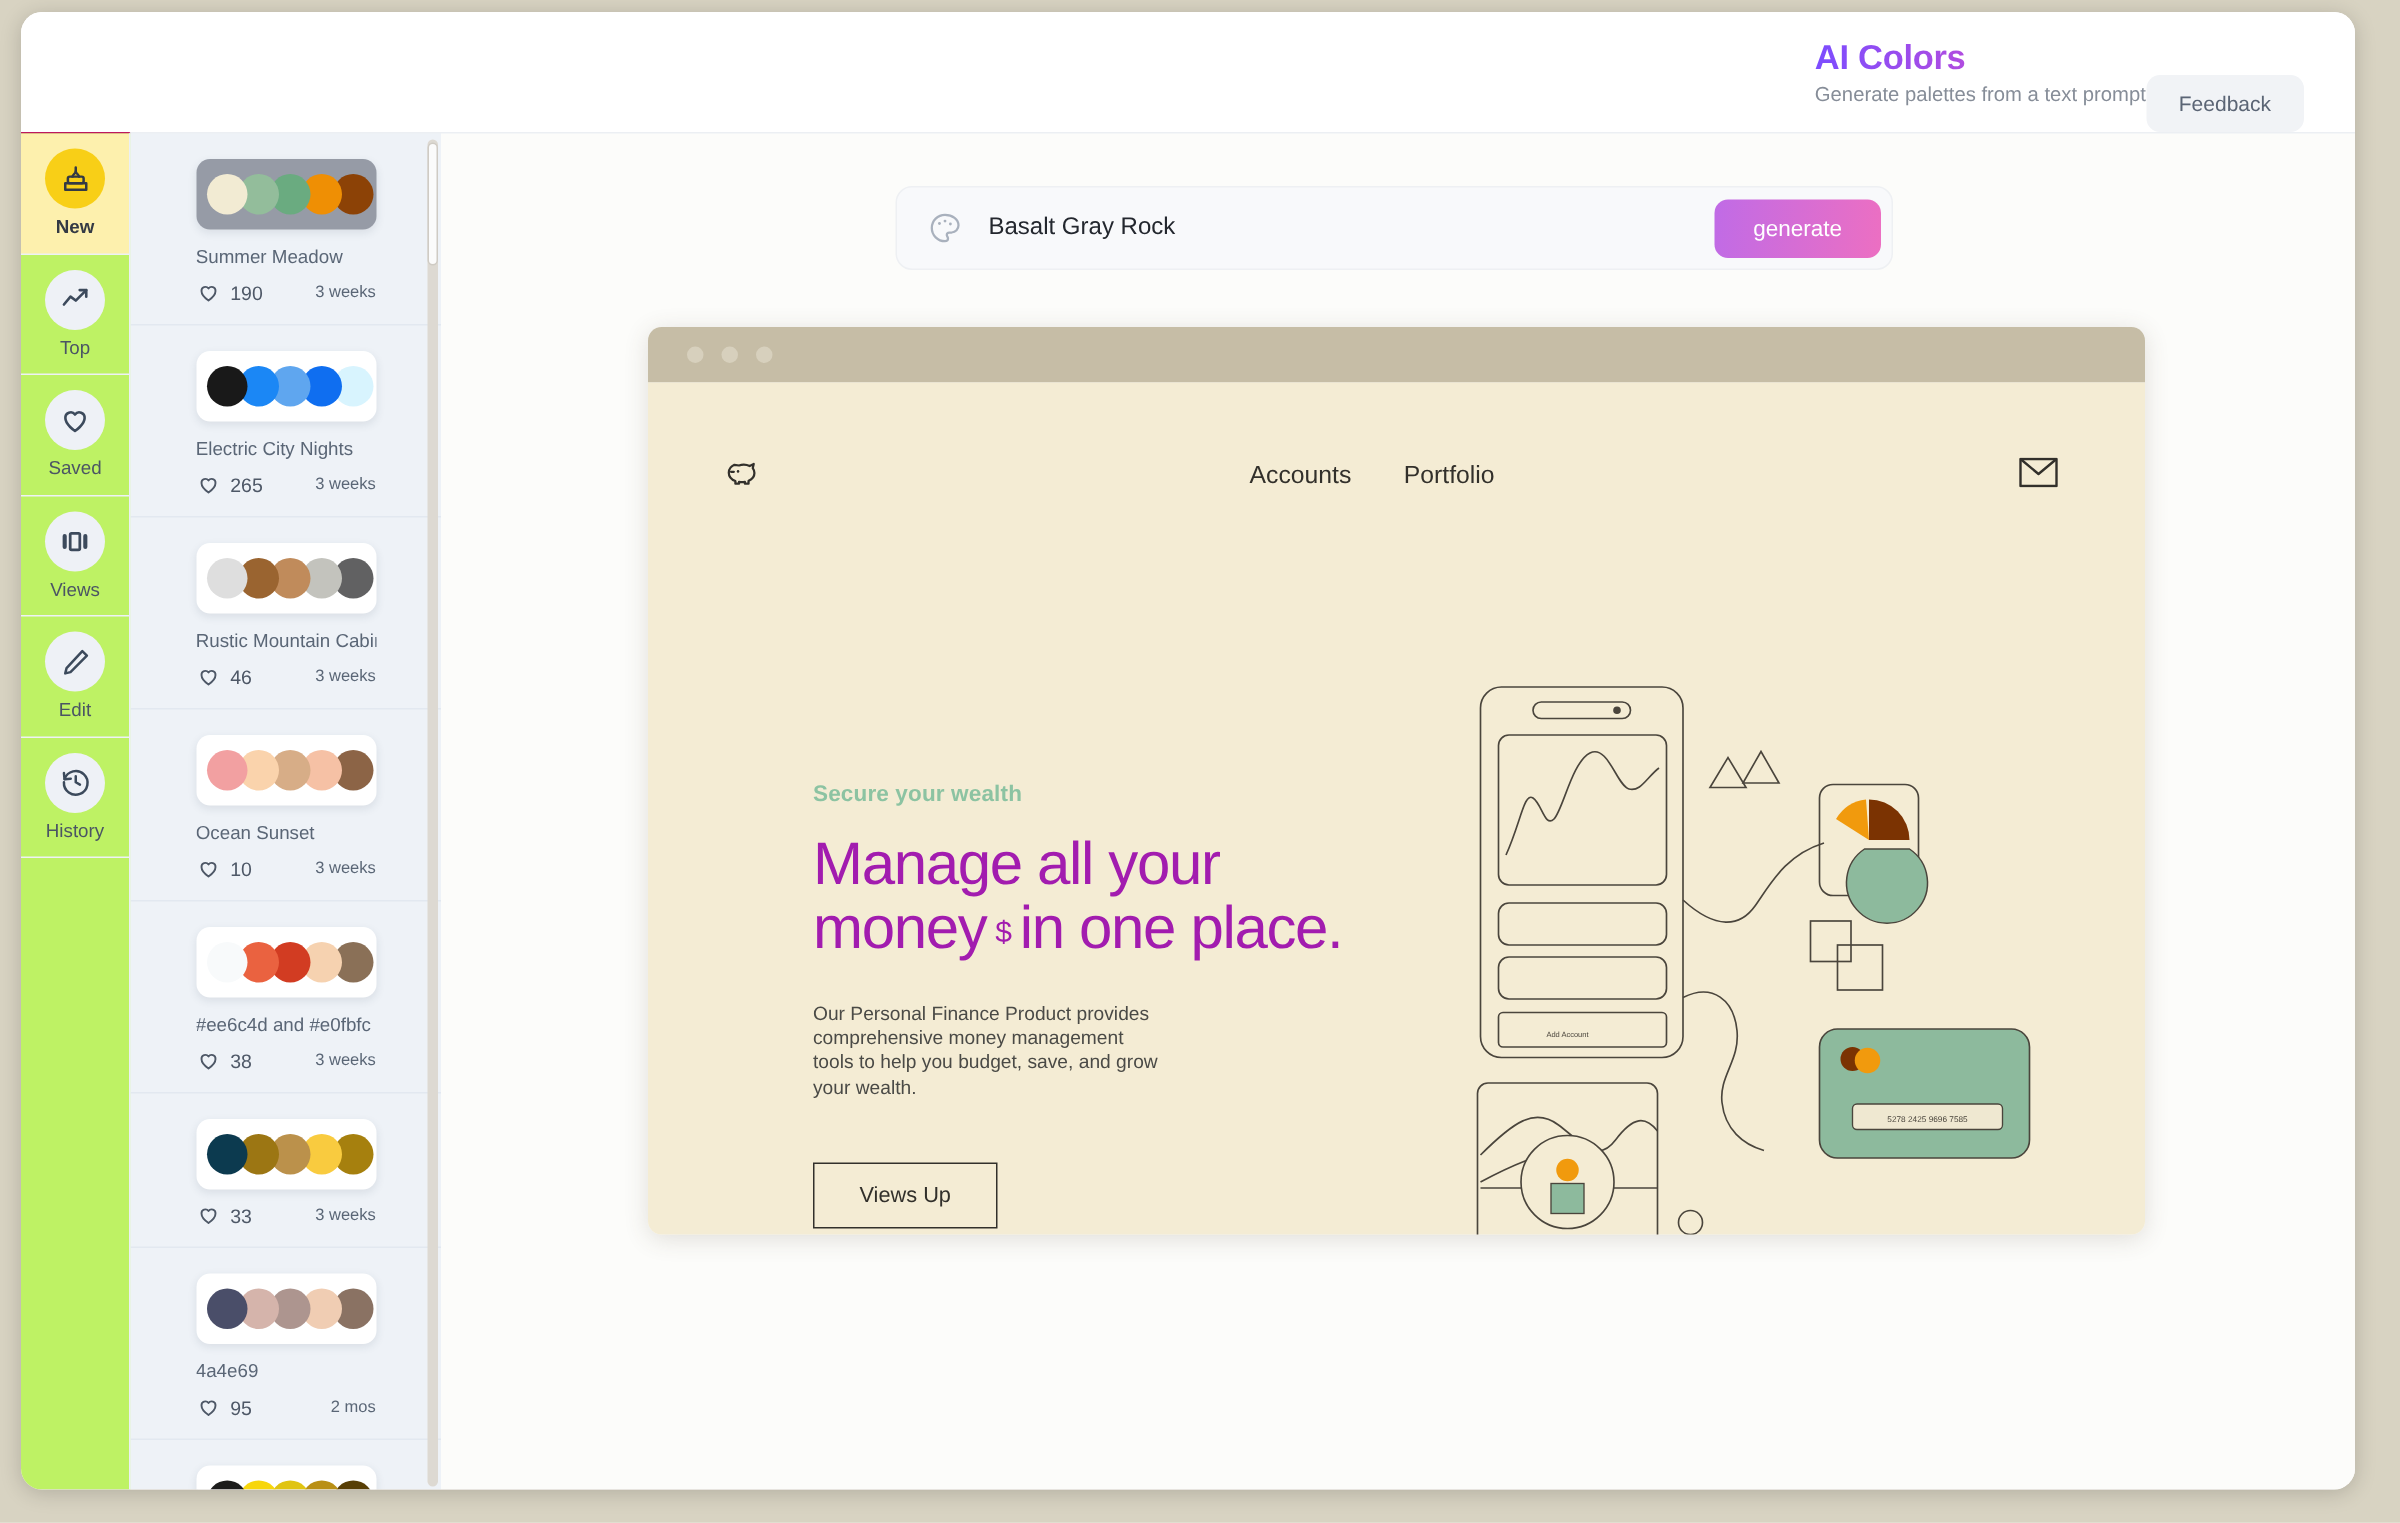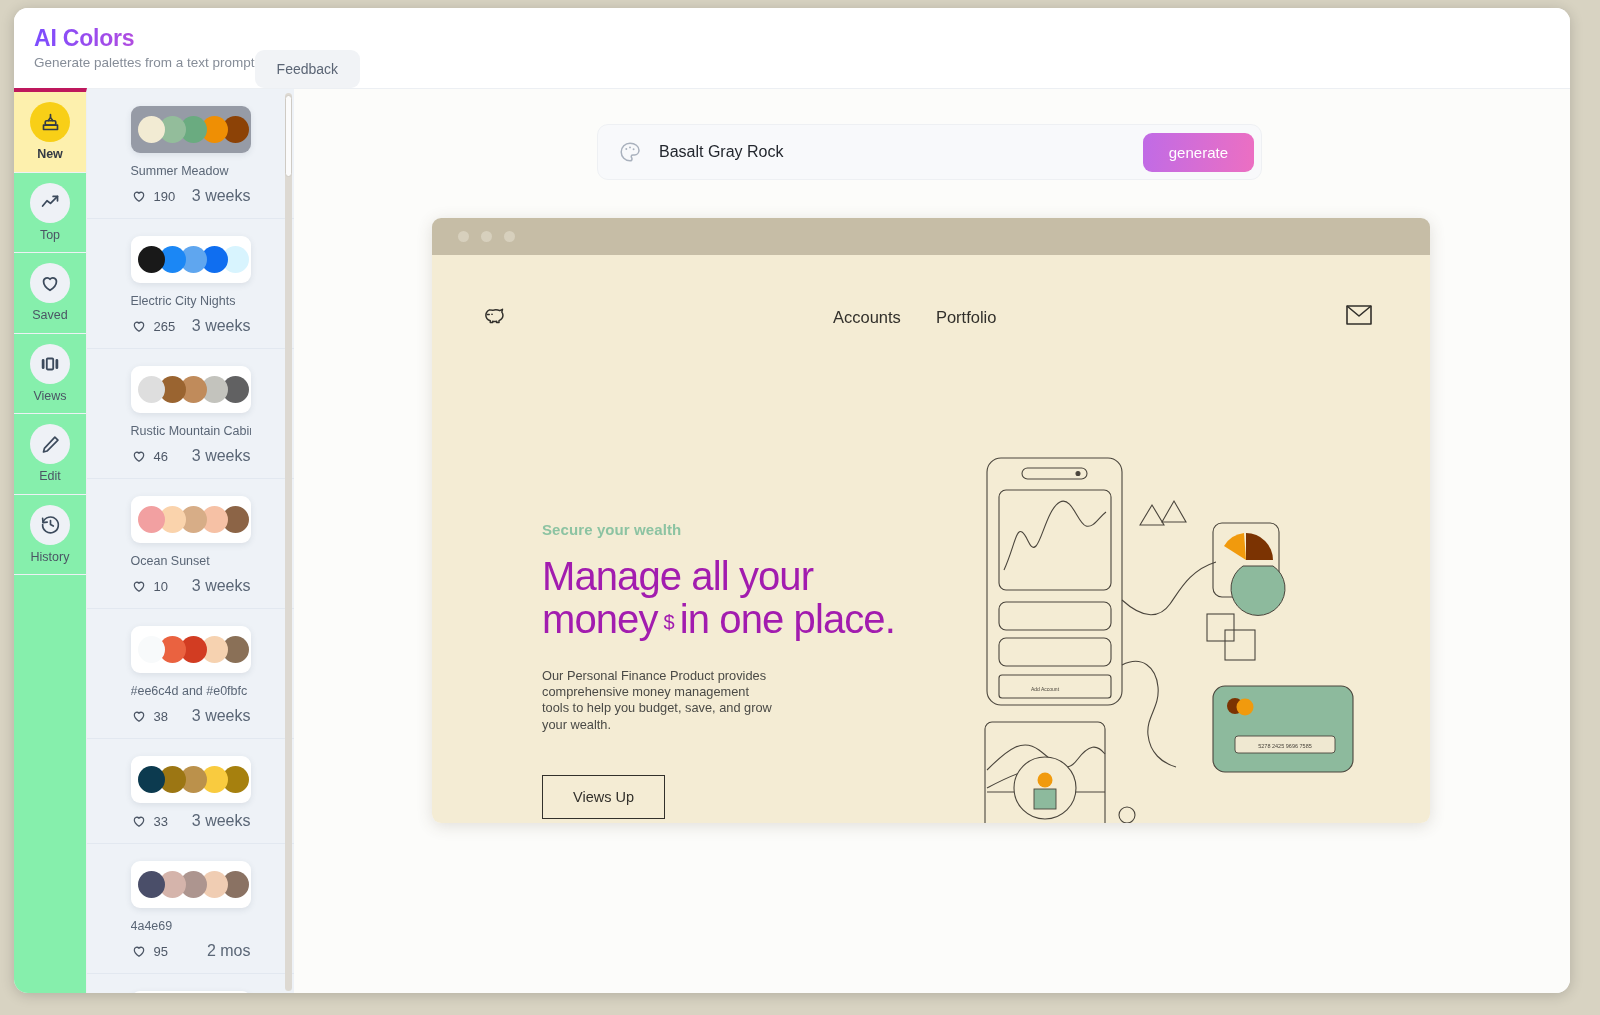--- a/index.html
+++ b/index.html
@@ -15,22 +15,22 @@
     width: 1556px; height: 985px;
     background: #ffffff;
     border-radius: 14px;
     overflow: hidden;
     box-shadow: 0 2px 14px rgba(0,0,0,.18);
   }
 
   
   .header {
     height: 80px; background: #fff;
-    display: flex; align-items: center; justify-content: flex-start;
-    padding: 0 46px 0 20px;
+    display: flex; align-items: center; justify-content: flex-end;
+    padding: 0 34px 0 20px;
     position: relative;
   }
   .brand-title {
     font-size: 23px; font-weight: bold; letter-spacing: -0.2px;
     background: linear-gradient(90deg,#7c4dff 0%, #b04ce0 45%, #ef4aa0 100%);
     -webkit-background-clip: text; background-clip: text;
     -webkit-text-fill-color: transparent; color: #b04ce0;
     line-height: 1.05;
   }
   .brand-sub { font-size: 13.5px; color: #868d98; margin-top: 5px; }
@@ -38,22 +38,22 @@
     background: #f1f3f6; border: none; border-radius: 9px;
     padding: 11px 22px; font-size: 14px; color: #5b6575;
     font-family: "Liberation Sans", sans-serif; cursor: pointer; margin-top: 42px;
   }
 
   
   .body-wrap { display: flex; height: 905px; }
 
   
   .rail {
-    width: 73px; background: #86efac;
-    border-right: 1px solid #eceff3; border-top: 4px solid #be185d;
+    width: 73px; background: #bef264;
+    border-right: 1px solid #eceff3; border-top: 1px solid #be185d;
     flex: 0 0 73px;
   }
   .rail-item {
     height: 80.5px; display: flex; flex-direction: column;
     align-items: center; justify-content: center; gap: 5px;
     border-bottom: 1px solid #eef1f5; cursor: pointer;
   }
   .rail-item.active { background: #fdf0ad; }
   .rail-ico {
     width: 40px; height: 40px; border-radius: 50%;
@@ -87,21 +87,21 @@
   .p-name {
     width: 120px; font-size: 12.5px; color: #5a6676;
     margin-top: 11px; white-space: nowrap; overflow: hidden;
   }
   .p-meta {
     width: 120px; margin-top: 9px;
     display: flex; align-items: center; justify-content: space-between;
     font-size: 13px; color: #4e5867;
   }
   .p-likes { display: flex; align-items: center; gap: 7px; }
-  .p-age { color: #5a6676; font-size: 16px; }
+  .p-age { color: #5a6676; font-size: 11px; }
 
   .vscroll {
     position: absolute; right: 2px; top: 4px; width: 7px; height: 898px;
     background: #ddd9d2; border-radius: 4px;
   }
   .vthumb {
     position: absolute; left: 0; top: 2px; width: 7px; height: 82px;
     background: #fbfbfb; border: 1px solid #cfcbc4; border-radius: 4px;
   }
 

